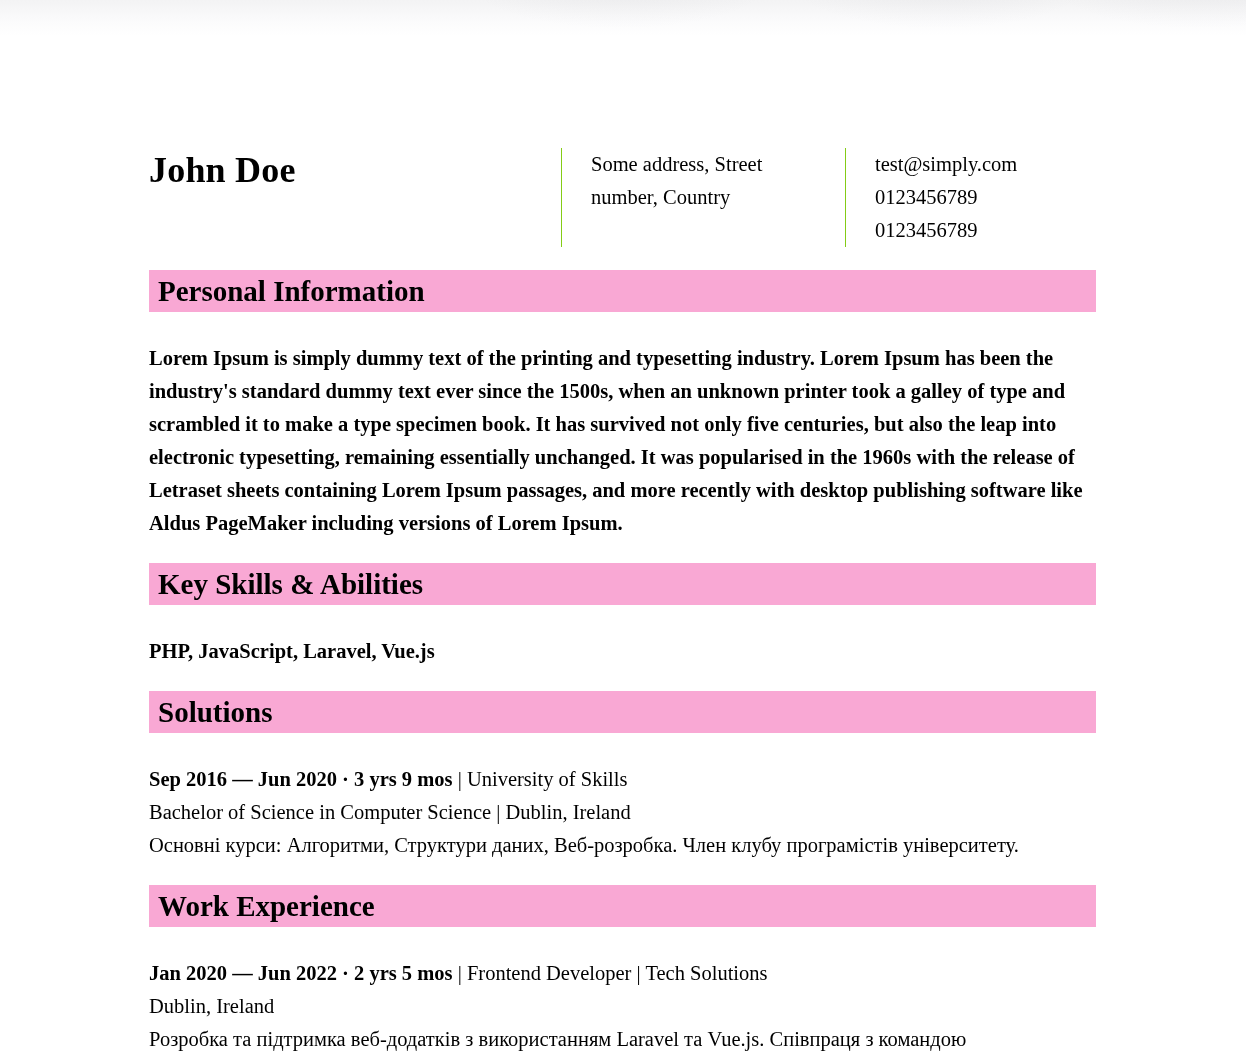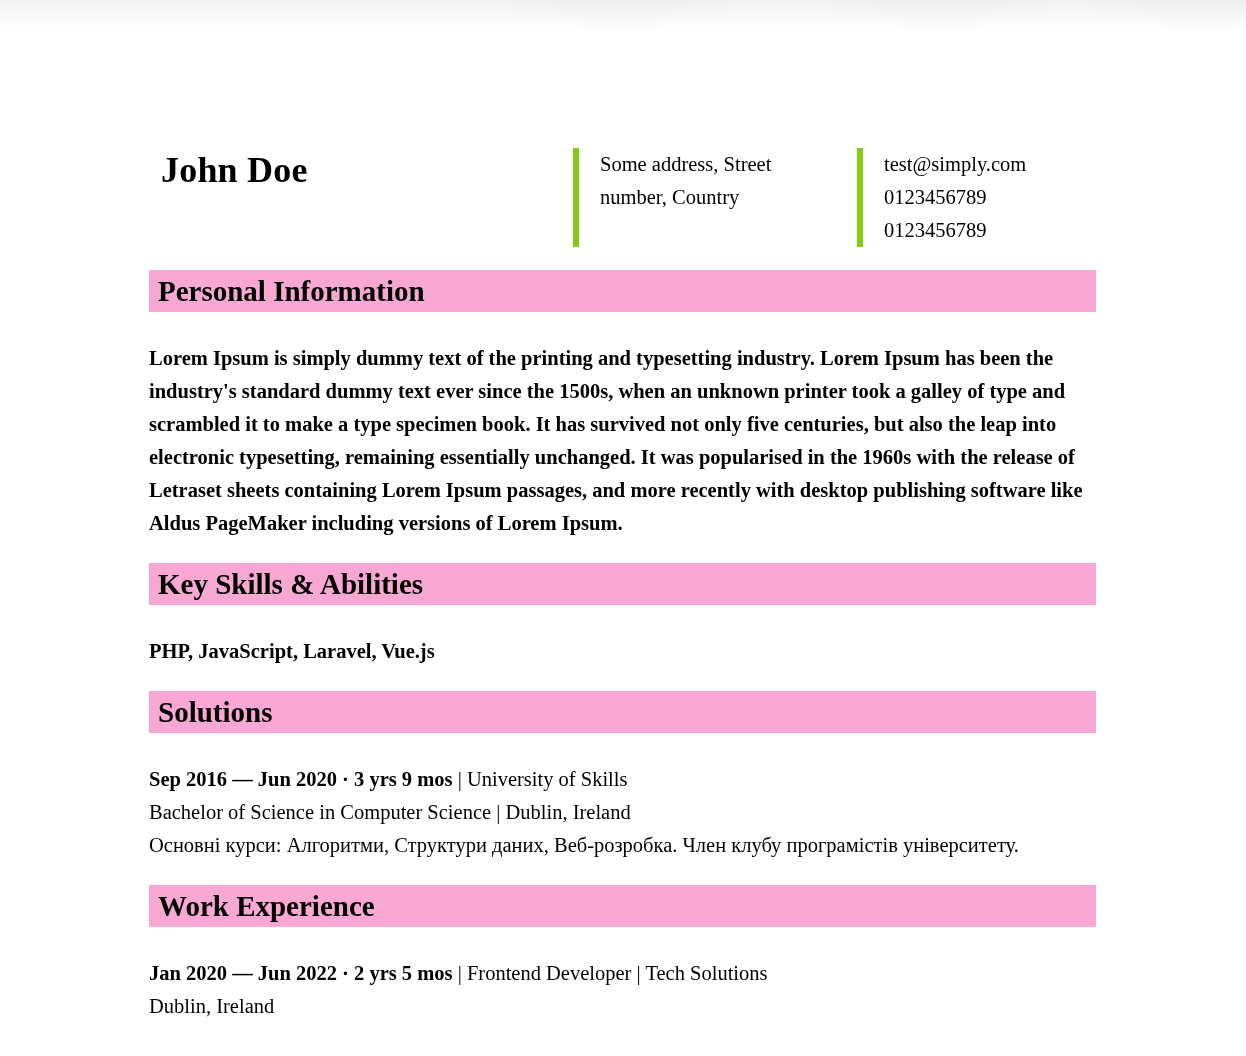--- a/index.html
+++ b/index.html
@@ -29,33 +29,33 @@
   .content {
     position: relative;
     padding: 148px 150px 0 149px;
     box-sizing: border-box;
   }
   
   .header {
     display: flex;
     align-items: stretch;
     min-height: 99px;
-    margin: 0 0 23px 12px;
+    margin: 0 0 23px 0;
   }
   .name {
     flex: 0 0 412px;
     margin: 2px 0 0 0;
     font-size: 36px;
     font-weight: bold;
     line-height: 40px;
     letter-spacing: 0.2px;
   }
   .hcol {
-    border-left: 6px solid #84cc16;
-    padding-left: 21px;
+    border-left: 1px solid #84cc16;
+    padding-left: 29px;
     box-sizing: border-box;
     font-size: 20.5px;
     line-height: 33px;
   }
   .hcol.address { flex: 0 0 284px; }
   .hcol.address p { margin: 0; width: 200px; }
   .hcol.contact { flex: 1 1 auto; }
   .hcol.contact div { margin: 0; }
   
   .bar {
@@ -120,16 +120,17 @@
     </div>
   </section>
 
   <section>
     <h2 class="bar">Work Experience</h2>
     <div class="entry">
       <div class="line">
         <span class="dates">Jan 2020 — Jun 2022 · 2 yrs 5 mos</span><span> | Frontend Developer | Tech Solutions</span>
       </div>
       <div class="line">Dublin, Ireland</div>
+      <div class="line">Розробка та підтримка веб-додатків з використанням Laravel та Vue.js. Співпраця з командою</div>
     </div>
   </section>
 
 </div>
 
 </body></html>

